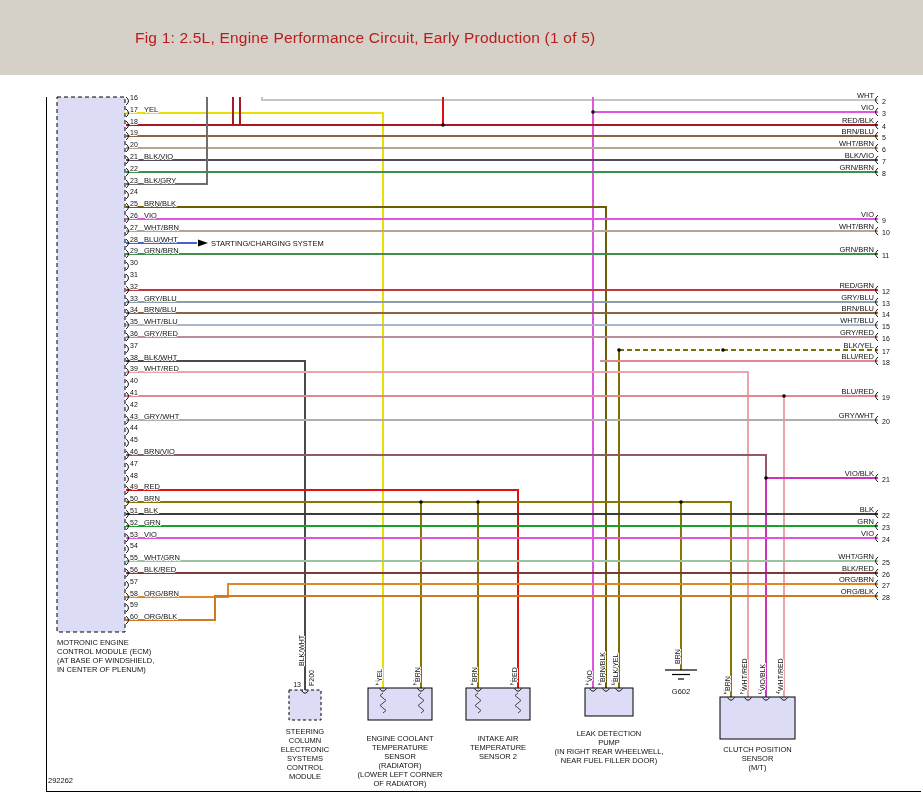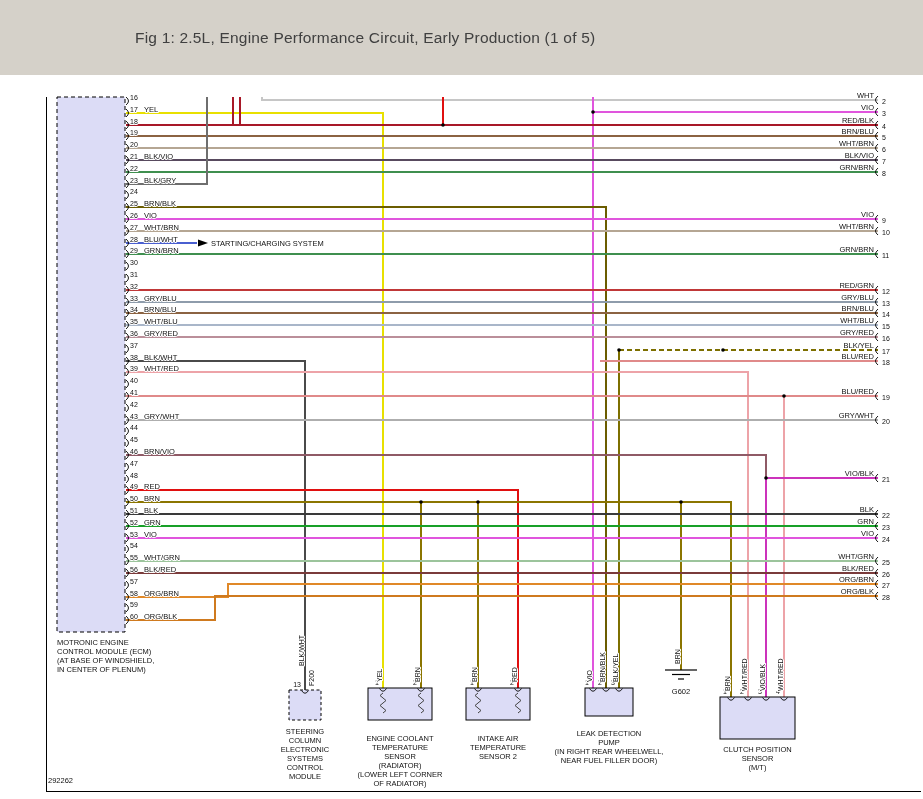--- a/index.html
+++ b/index.html
@@ -1,20 +1,20 @@
 <!DOCTYPE html>
 <html><head>
 <meta charset="utf-8">
 <style>
   html,body{margin:0;padding:0;background:#ffffff;}
   .page{position:relative;width:923px;height:799px;background:#ffffff;overflow:hidden;
         font-family:"Liberation Sans","DejaVu Sans",sans-serif;}
   .title-bar{position:absolute;left:0;top:0;width:923px;height:75px;background:#d5d1c9;
              display:flex;align-items:center;}
-  .title-bar span{margin-left:135px;font-size:15.5px;color:#404040;letter-spacing:.2px;}
+  .title-bar span{margin-left:135px;font-size:15.5px;color:#b91c1c;letter-spacing:.2px;}
   svg{position:absolute;left:0;top:0;}
   svg text{font-family:"Liberation Sans","DejaVu Sans",sans-serif;fill:#111;}
   .t{font-size:7.5px;paint-order:stroke;stroke:#fff;stroke-width:2px;stroke-linejoin:round;}
   .n{font-size:7px;paint-order:stroke;stroke:#fff;stroke-width:2px;stroke-linejoin:round;}
   .rot{font-size:7px;paint-order:stroke;stroke:#fff;stroke-width:2px;stroke-linejoin:round;}
   .cap{font-size:7.5px;}
 </style>
 </head>
 <body>
 

